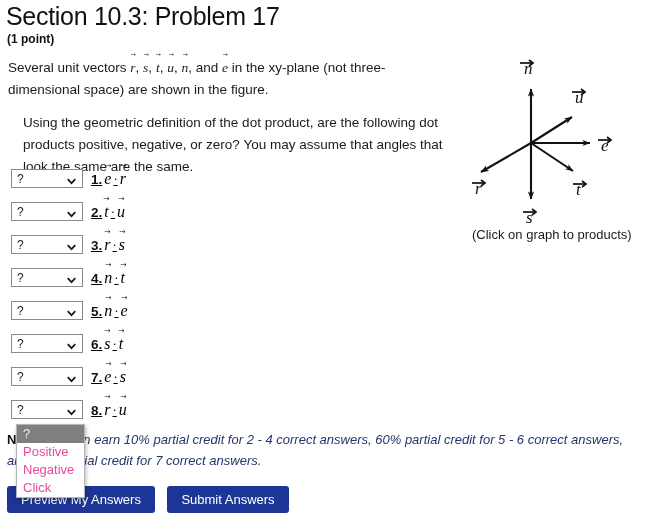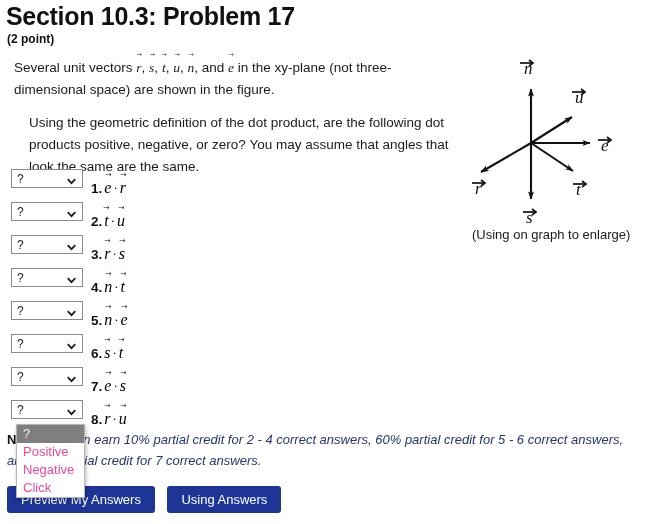--- a/index.html
+++ b/index.html
@@ -16,38 +16,38 @@
     color: #000000;
     -webkit-font-smoothing: antialiased;
   }
 
   
   .page-title {
     position: absolute;
     left: 6px;
     top: 2px;
     font-size: 25px;
-    font-weight: bold;
+    font-weight: normal;
     letter-spacing: -0.3px;
     color: #111111;
     white-space: nowrap;
   }
   .point-value {
     position: absolute;
     left: 7px;
     top: 32px;
     font-size: 12px;
     font-weight: bold;
     color: #111111;
   }
 
   
   .prose {
     position: absolute;
-    left: 14px;
+    left: 8px;
     width: 432px;
     font-size: 13.5px;
     line-height: 22px;
     color: #1a1a1a;
   }
   .prose-intro { top: 56px; }
   .prose-question { top: 112px; margin-left: 15px; }
 
   .vec {
     font-family: "Liberation Serif", serif;
@@ -103,24 +103,25 @@
   .answer-select .chev {
     position: absolute;
     right: 6px;
     top: 4px;
     width: 9px;
     height: 9px;
   }
   .answer-label {
     position: absolute;
     left: 91px;
-    top: 10px;
+    top: 1px;
     font-size: 14px;
     line-height: 22px;
     white-space: nowrap;
+    text-decoration: underline;
   }
   .answer-label .idx {
     font-weight: bold;
     font-size: 13.5px;
     color: #111;
     margin-right: 2px;
   }
   .answer-label .expr {
     font-family: "Liberation Serif", serif;
     font-size: 16px;
@@ -219,21 +220,21 @@
     font-family: "Liberation Serif", serif;
     font-style: italic;
     font-size: 17px;
     fill: #111111;
   }
 </style>
 </head>
 <body>
 
 <div class="page-title">Section 10.3: Problem 17</div>
-<div class="point-value">(2 point)</div>
+<div class="point-value">(1 point)</div>
 
 <div class="prose prose-intro">
   <span>Several unit vectors </span><span class="vec">r</span>, <span class="vec">s</span>, <span class="vec">t</span>, <span class="vec">u</span>, <span class="vec">n</span>, and <span class="vec">e</span><span> in the xy-plane (not three-dimensional space) are shown in the figure.</span>
 </div>
 
 <div class="prose prose-question">Using the geometric definition of the dot product, are the following dot products positive, negative, or zero? You may assume that angles that look the same are the same.</div>
 
 <div class="answers" id="answer-list">
     <div class="answer-row">
       <div class="answer-select">
@@ -315,21 +316,21 @@
 
 <div class="dropdown-popup" id="dropdown-popup">
     <div class="dropdown-option selected">?</div>
     <div class="dropdown-option">Positive</div>
     <div class="dropdown-option">Negative</div>
     <div class="dropdown-option">Click</div>
   </div>
 
 <div class="btn-row">
   <button class="btn">Preview My Answers</button>
-  <button class="btn">Using Answers</button>
+  <button class="btn">Submit Answers</button>
 </div>
 
 <div class="figure">
   <svg width="186" height="170" viewBox="0 0 186 170" xmlns="http://www.w3.org/2000/svg">
     <defs>
       <marker id="ah" markerWidth="9" markerHeight="9" refX="7.6" refY="3.1" orient="auto" markerUnits="userSpaceOnUse">
         <path d="M0,0 L8,3.1 L0,6.2 L2.1,3.1 Z" fill="#111111"></path>
       </marker>
     </defs>
     <g stroke="#111111" stroke-width="2.1" fill="none" marker-end="url(#ah)">
@@ -357,13 +358,13 @@
       <path d="M147,79 L151,82 L147,85" fill="none"></path>
       <line x1="113" y1="126" x2="125" y2="126"></line>
       <path d="M122,123 L126,126 L122,129" fill="none"></path>
       <line x1="63" y1="154" x2="75" y2="154"></line>
       <path d="M72,151 L76,154 L72,157" fill="none"></path>
       <line x1="12" y1="125" x2="24" y2="125"></line>
       <path d="M21,122 L25,125 L21,128" fill="none"></path>
     </g>
   </svg>
 </div>
-<div class="figure-caption">(Using on graph to enlarge)</div>
+<div class="figure-caption">(Click on graph to products)</div>
 
 </body></html>

